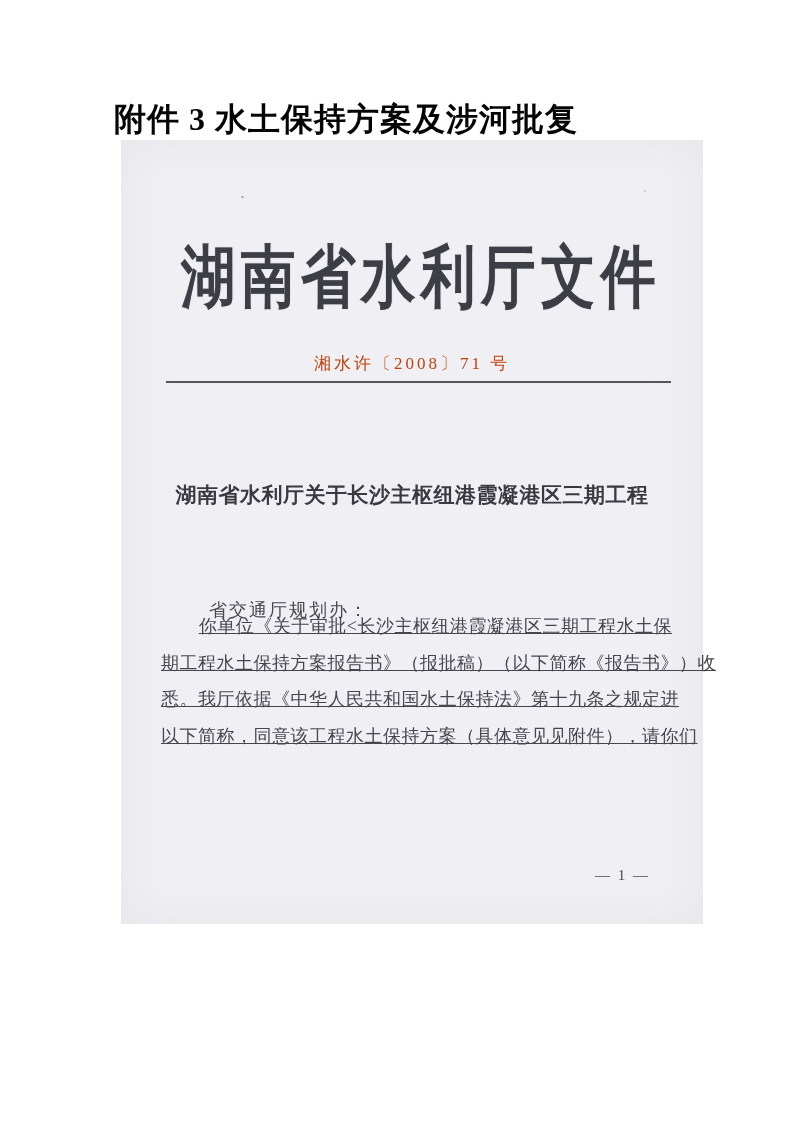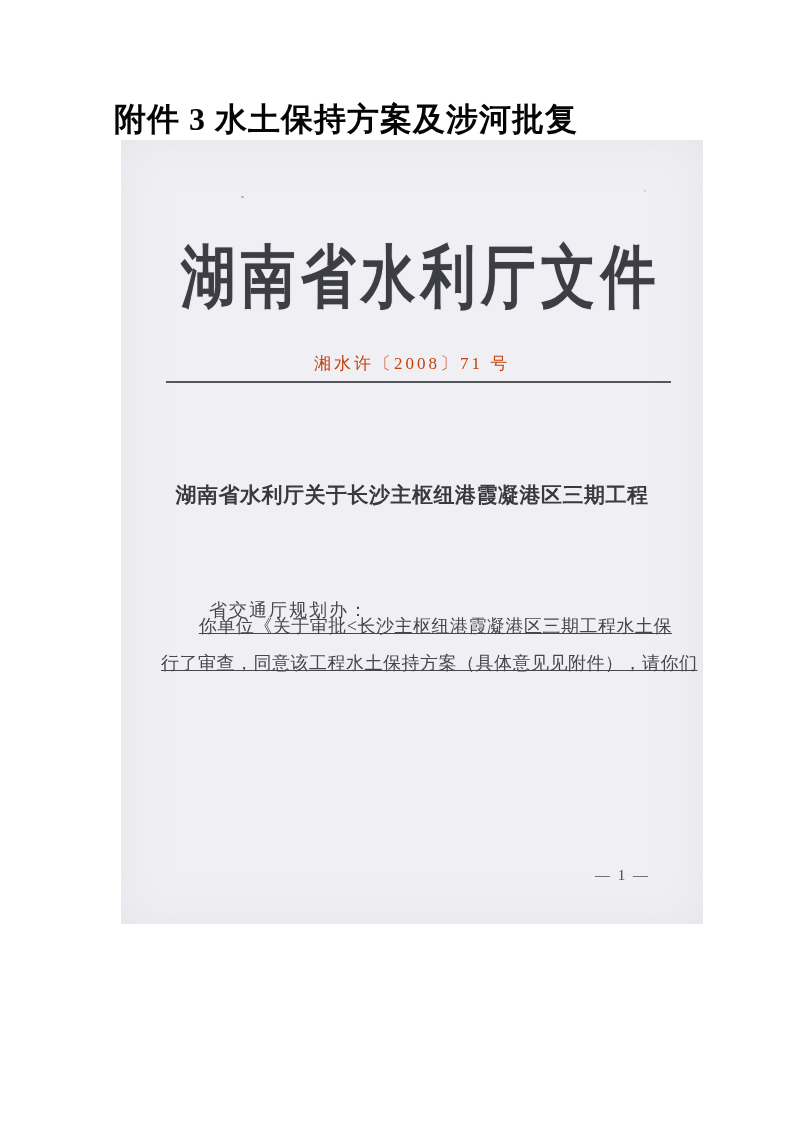--- a/index.html
+++ b/index.html
@@ -175,20 +175,22 @@
     <div class="rule"></div>
 
     <div class="subject">
       <div>湖南省水利厅关于长沙主枢纽港霞凝港区三期工程</div>
     </div>
 
     <div class="addressee">省交通厅规划办：</div>
 
     <div class="body-text">
       <div class="body-line indent">你单位《关于审批&lt;长沙主枢纽港霞凝港区三期工程水土保</div>
-      <div class="body-line">行了审查，同意该工程水土保持方案（具体意见见附件），请你们</div>
+      <div class="body-line">期工程水土保持方案报告书》（报批稿）（以下简称《报告书》）收</div>
+      <div class="body-line">悉。我厅依据《中华人民共和国水土保持法》第十九条之规定进</div>
+      <div class="body-line">以下简称，同意该工程水土保持方案（具体意见见附件），请你们</div>
     </div>
 
     <div class="page-number">— 1 —</div>
 
   </div>
 
 </div>
 
 </body></html>

